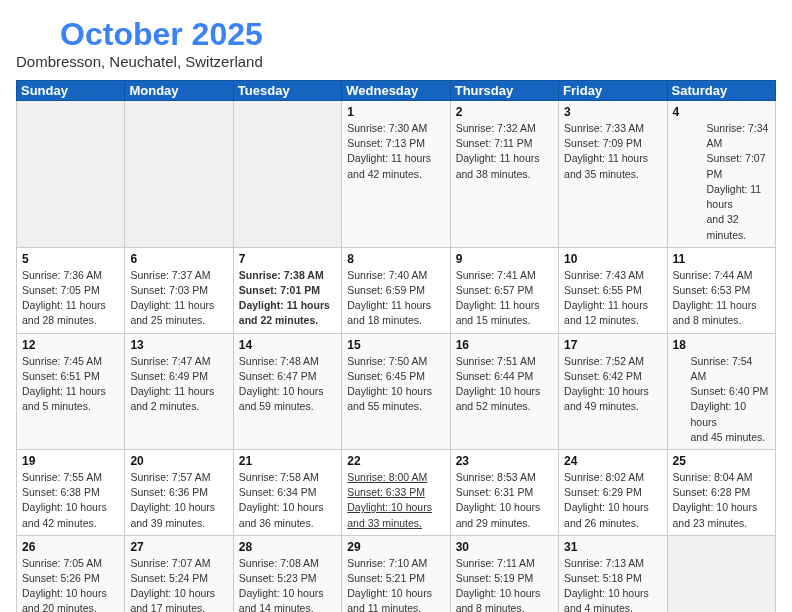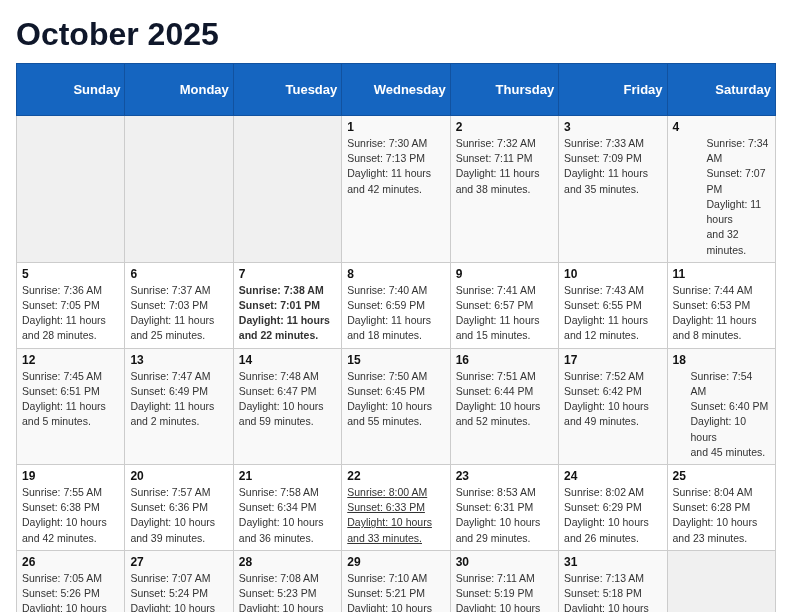--- a/index.html
+++ b/index.html
@@ -18,38 +18,38 @@
     }
     .logo {
       display: flex;
       flex-direction: column;
       align-items: flex-start;
     }
     .title-block { text-align: right; }
     .title-block h1 {
       font-size: 32px;
       font-weight: bold;
-      color: #0f172a;
+      color: #3b82f6;
     }
     .title-block h2 {
       font-size: 15px;
       font-weight: normal;
       color: #333;
     }
     .calendar {
       width: 100%;
       border-collapse: collapse;
       border: 1px solid #ccc;
     }
     .calendar th {
       background: #1565c0;
       color: #fff;
       font-size: 13px;
-      padding: 18px 4px;
-      text-align: right;
+      padding: 2px 4px;
+      text-align: left;
       border: 1px solid #1152a0;
       font-weight: bold;
     }
     .calendar td {
       border: 1px solid #ccc;
       vertical-align: top;
       padding: 4px 5px;
       font-size: 11px;
       color: #333;
       min-height: 80px;
@@ -71,20 +71,21 @@
       line-height: 1.45;
     }
     .empty-cell { background: #f0f0f0 !important; }
   </style>
 </head>
 <body>
 
 <div class="header">
   <div class="title-block">
     <h1>October 2025</h1>
+    <h2>Dombresson, Neuchatel, Switzerland</h2>
   </div>
 </div>
 
 <table class="calendar">
   <thead>
     <tr>
     <th>Sunday</th>
         <th>Monday</th>
         <th>Tuesday</th>
         <th>Wednesday</th>

